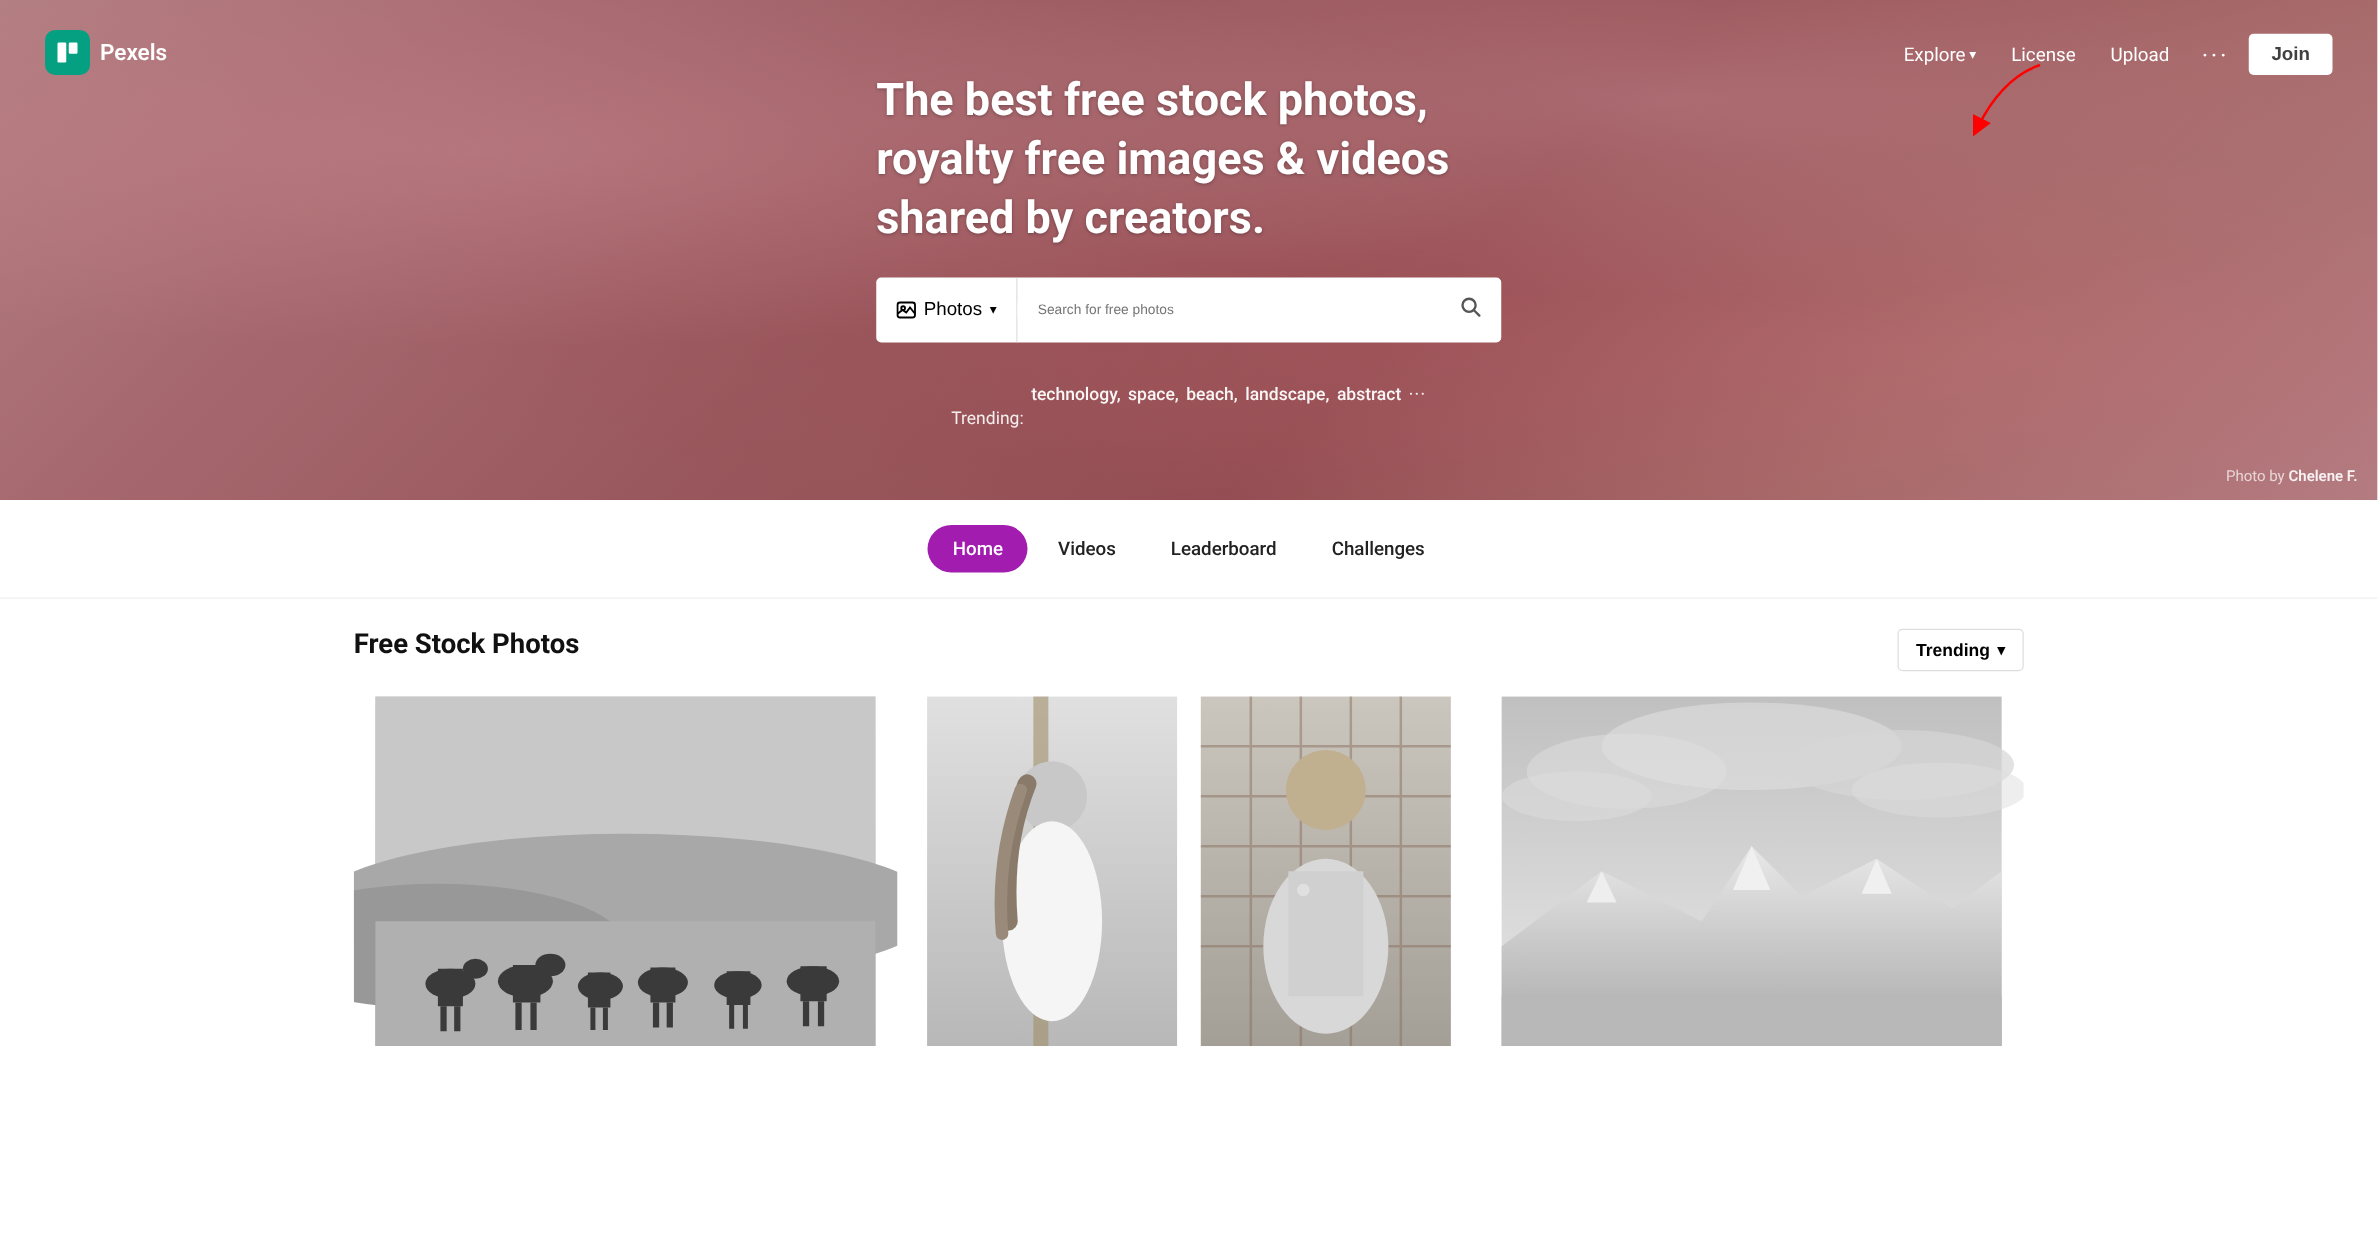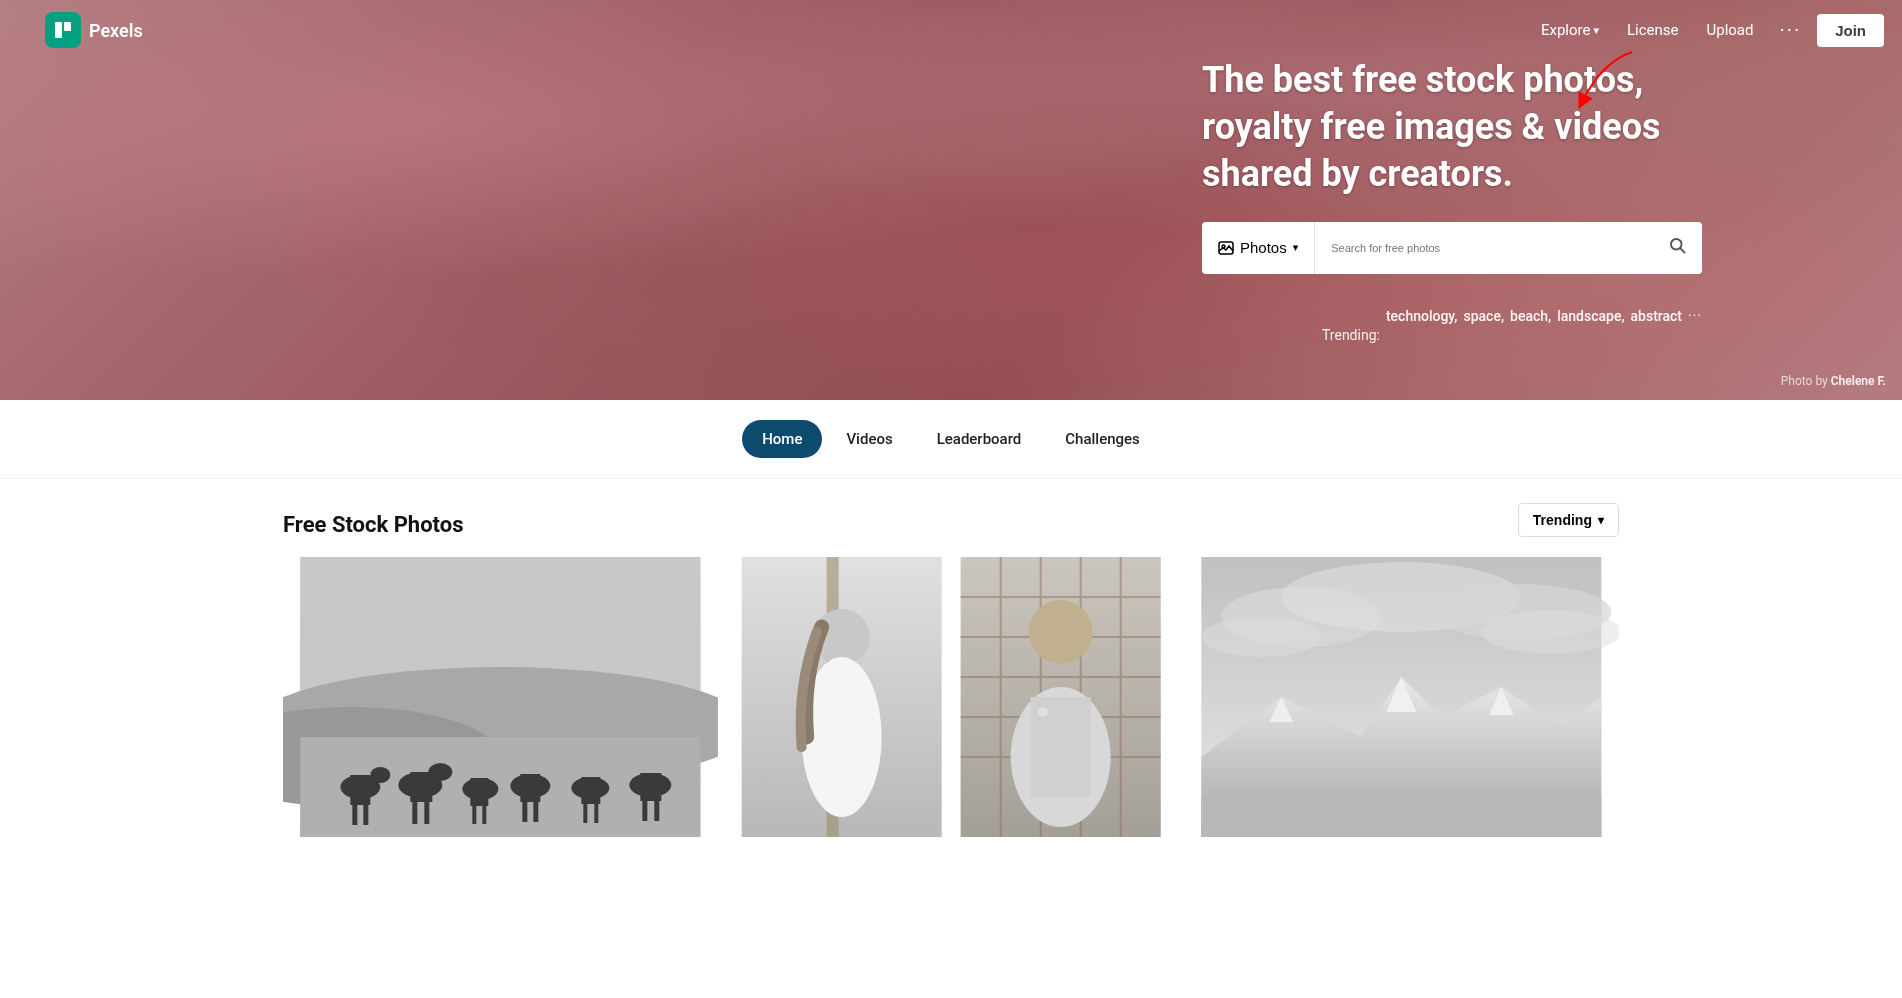--- a/index.html
+++ b/index.html
@@ -4,24 +4,23 @@
   <style>
     * { margin: 0; padding: 0; box-sizing: border-box; }
     body { font-family: -apple-system, BlinkMacSystemFont, 'Segoe UI', Roboto, sans-serif; background: #fff; overflow-x: hidden; }
 
     
     .header {
       position: absolute;
       top: 0; left: 0; right: 0;
       z-index: 10;
       display: flex;
-      align-items: center;
-      padding: 0 18px;
+      align-items: flex-end;
+      padding: 0 36px;
       height: 60px;
-      margin-left: 27px;
     }
     .logo-area {
       display: flex;
       align-items: center;
       gap: 8px;
       text-decoration: none;
       color: #fff;
     }
     .logo-icon {
       width: 36px; height: 36px;
@@ -103,21 +102,21 @@
     .hero-dark-overlay {
       position: absolute;
       inset: 0;
       background: rgba(80, 30, 30, 0.35);
     }
     .hero-content {
       position: relative;
       z-index: 2;
       display: flex;
       flex-direction: column;
-      align-items: flex-end;
+      align-items: center;
       justify-content: center;
       height: 100%;
       padding: 0 200px;
     }
     .hero-title {
       color: #fff;
       font-size: 36px;
       font-weight: 700;
       max-width: 500px;
       line-height: 1.3;
@@ -199,34 +198,34 @@
     .tab-item {
       padding: 10px 20px;
       border-radius: 40px;
       font-size: 15px;
       font-weight: 500;
       cursor: pointer;
       text-decoration: none;
       color: #222;
     }
     .tab-item.active {
-      background: #0c4a6e;
+      background: #a21caf;
       color: #fff;
       text-align: center;
     }
 
     
     .content-area {
       max-width: 1400px;
       margin: 0 auto;
       padding: 24px 32px;
     }
     .content-header {
       display: flex;
-      align-items: flex-end;
+      align-items: flex-start;
       justify-content: space-between;
       margin-bottom: 20px;
     }
     .section-title {
       font-size: 22px;
       font-weight: 700;
       color: #111;
     }
     .trending-dropdown {
       display: flex;

